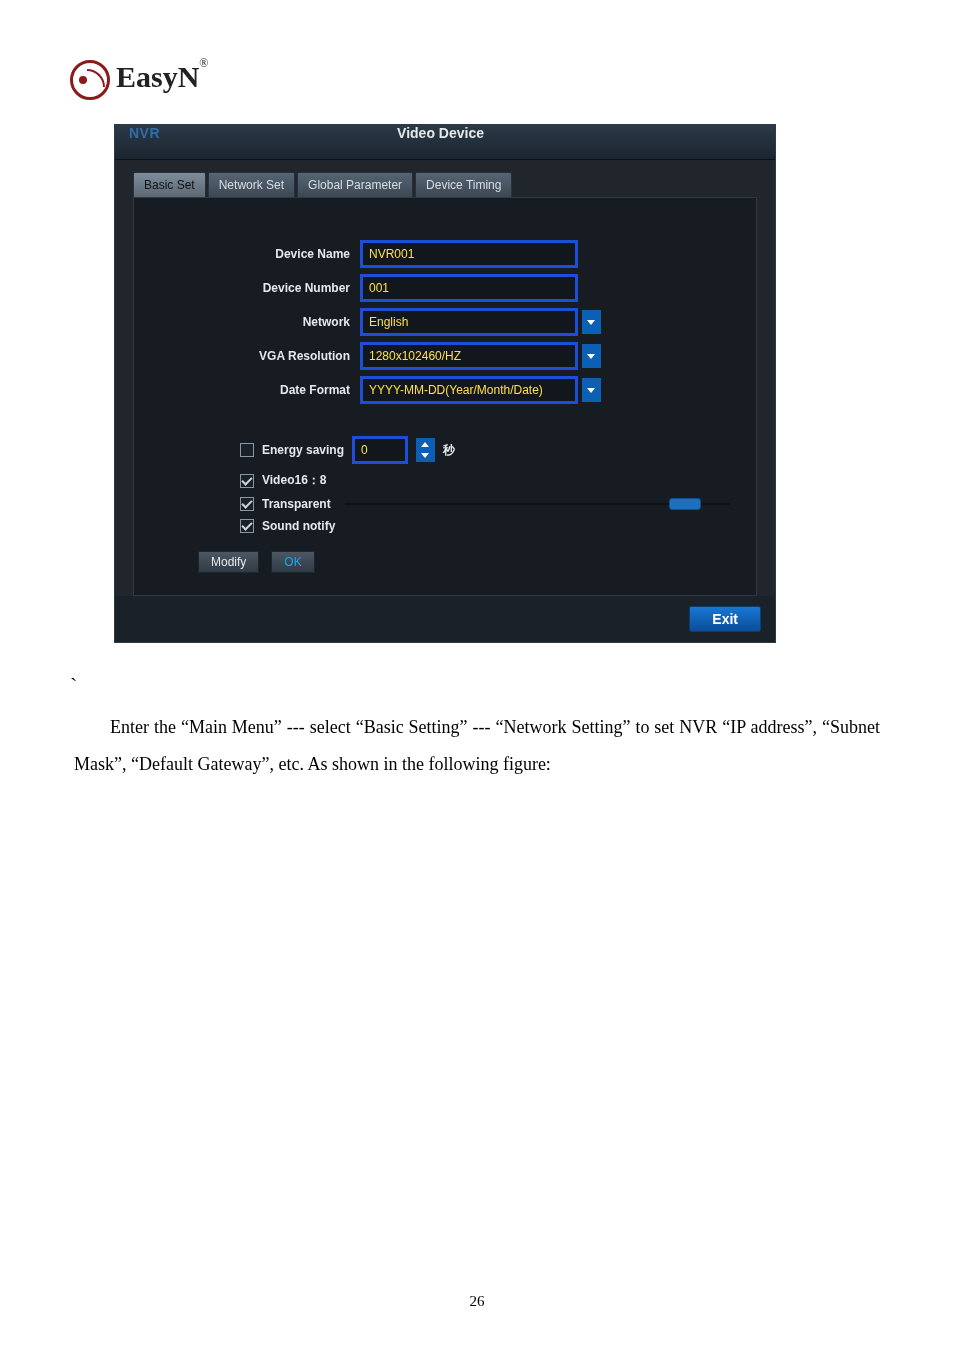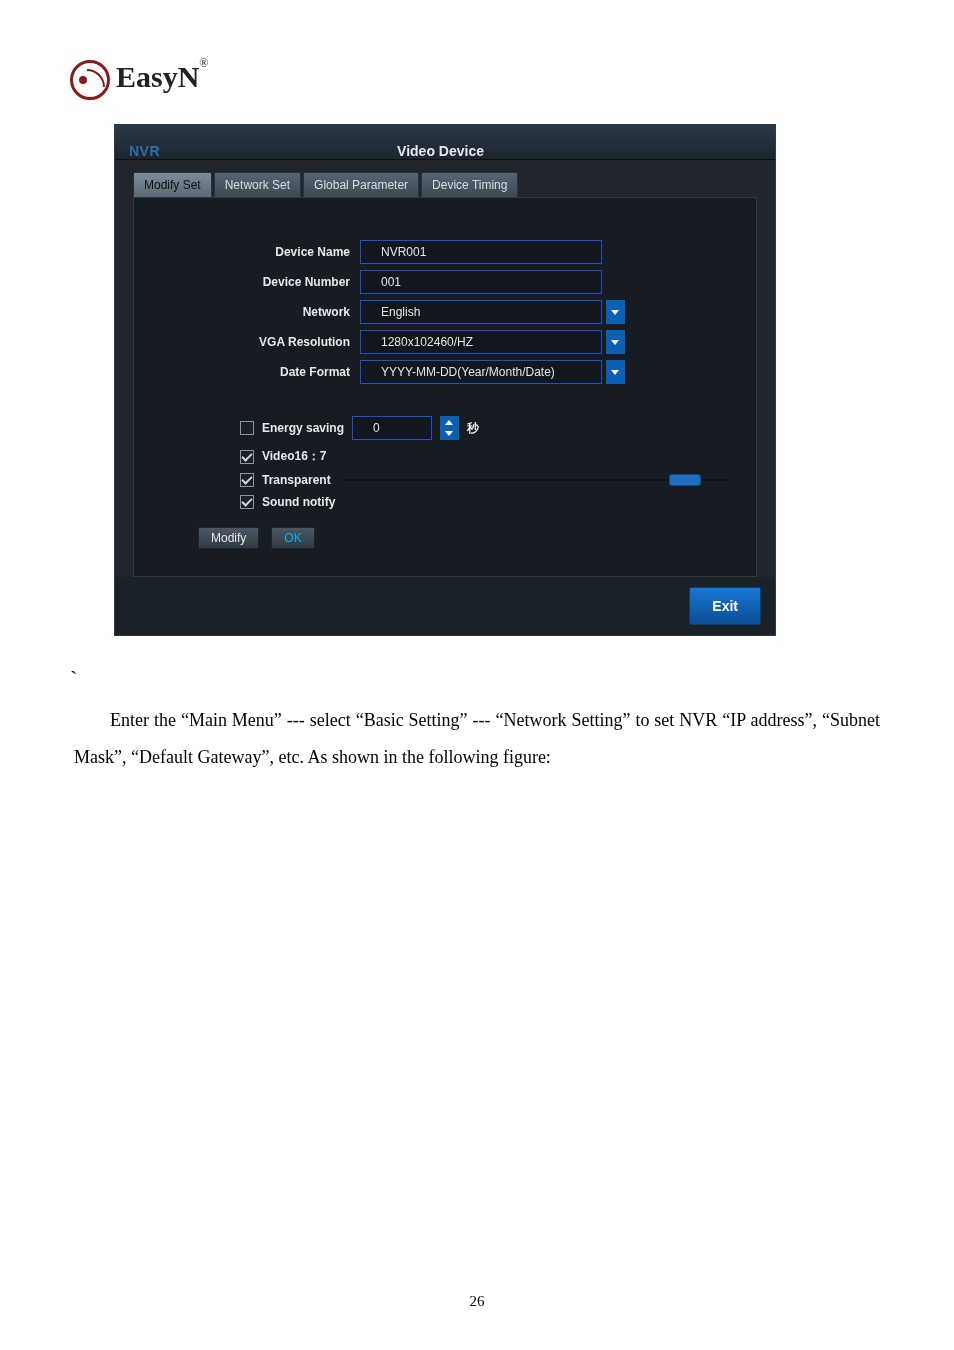--- a/index.html
+++ b/index.html
@@ -5,55 +5,55 @@
 html,body{margin:0;padding:0;background:#fff;font-family:"Times New Roman",Times,serif}
 .page{width:954px;height:1350px;position:relative;box-sizing:border-box;padding:60px 70px 30px}
 .logo{display:flex;align-items:flex-start;gap:6px;margin-bottom:24px}
 .logo-mark{width:34px;height:34px;border:3px solid #8b1a1a;border-radius:50%;position:relative;display:flex;align-items:center;justify-content:center}
 .logo-mark::before{content:"";position:absolute;width:8px;height:8px;border-radius:50%;background:#8b1a1a;left:6px}
 .logo-mark::after{content:"";position:absolute;right:2px;top:6px;width:16px;height:16px;border:2px solid #8b1a1a;border-left:none;border-bottom:none;border-radius:0 18px 0 0}
 .logo-text{font-family:Georgia,"Times New Roman",serif;font-weight:700;font-size:30px;color:#222;position:relative}
 .logo-text sup{font-size:12px;font-weight:400;vertical-align:top;position:relative;top:-4px}
 
 .dialog{width:660px;margin-left:44px;background:#121920;border:1px solid #2d3b49}
-.dialog-title{height:34px;display:flex;align-items:flex-end;padding:0 14px;background:linear-gradient(#2b3946,#1b2530);border-bottom:1px solid #0b1016}
+.dialog-title{height:34px;display:flex;align-items:flex-start;padding:0 14px;background:linear-gradient(#2b3946,#1b2530);border-bottom:1px solid #0b1016}
 .title-left{color:#2f6ea6;font:700 14px Arial,Helvetica,sans-serif;letter-spacing:.5px}
 .title-center{flex:1;text-align:center;color:#e6e8ea;font:700 14px Arial,Helvetica,sans-serif}
 .dialog-body{background:#20262c;padding:12px 18px 0}
 
 .tabs{display:flex;gap:2px;font:12px Arial,Helvetica,sans-serif}
 .tab{background:linear-gradient(#566473,#3c4853);color:#d9dde1;border:1px solid #25313c;border-bottom:none;padding:5px 10px;border-radius:2px 2px 0 0;cursor:pointer}
 .tab.active{background:linear-gradient(#7e8c99,#5c6874);color:#111}
 .tab-panel{border:1px solid #2d3a45;background:#161c22;padding:18px 16px 22px;min-height:380px;box-sizing:border-box}
 
 .row{display:flex;align-items:center;margin:6px 0;font:12px Arial,Helvetica,sans-serif;color:#e6e8ea}
 .row .lbl{width:200px;text-align:right;padding-right:10px;font-weight:700}
 .row .ctrl{display:flex;align-items:center;gap:4px}
-.textbox{background:#11171d;border:1px solid #1d4ed8;color:#e5e5e5;padding:3px 20px;height:16px;width:200px;font:12px Arial}
+.textbox{background:#11171d;border:3px solid #1d4ed8;color:#fde047;padding:3px 6px;height:16px;width:200px;font:12px Arial}
 .textbox.narrow{width:38px;text-align:left}
 .dd-arrow{width:18px;height:22px;background:#0b60b4;display:flex;align-items:center;justify-content:center;border:1px solid #0b60b4;border-left:none;cursor:pointer}
 .tri-down{width:0;height:0;border-left:4px solid transparent;border-right:4px solid transparent;border-top:5px solid #fff}
 .spinner{width:18px;height:22px;background:#0b60b4;display:flex;flex-direction:column;border:1px solid #0b60b4;border-left:none;cursor:pointer}
 .spinner .up,.spinner .dn{flex:1;display:flex;align-items:center;justify-content:center}
 .tri-up{width:0;height:0;border-left:4px solid transparent;border-right:4px solid transparent;border-bottom:5px solid #fff}
 
 .opts{margin:32px 0 8px 90px}
 .crow{display:flex;align-items:center;gap:8px;color:#e6e8ea;font:700 12px Arial;margin:8px 0}
 .cb{width:12px;height:12px;border:1px solid #8a97a3;background:#1a2027;position:relative}
 .cb.checked::after{content:"";position:absolute;left:1px;top:2px;width:8px;height:4px;border:2px solid #cfd4d8;border-top:none;border-right:none;transform:rotate(-45deg)}
 .slider{position:relative;flex:1;height:6px;margin-left:6px}
 .slider .track{position:absolute;left:0;right:0;top:2px;height:2px;background:#0d1116}
 .slider .thumb{position:absolute;top:-3px;width:30px;height:10px;background:#1f6fbf;border-radius:3px;border:1px solid #0b4d8e}
 
 .btnrow{display:flex;gap:12px;margin-top:18px;margin-left:48px}
 .btn{font:12px Arial;color:#e6e8ea;background:linear-gradient(#4b5763,#2f3a44);border:1px solid #1d262f;padding:3px 12px;cursor:pointer}
 .btn.ok{color:#09b1ec}
 
 .dialog-footer{display:flex;justify-content:flex-end;padding:10px 14px;background:#1b2128}
-.exit-btn{background:linear-gradient(#1877d2,#0a4e97);border:1px solid #0a3d74;color:#fff;font:700 14px Arial;padding:10px 22px;border-radius:2px;cursor:pointer}
+.exit-btn{background:linear-gradient(#1877d2,#0a4e97);border:1px solid #0a3d74;color:#fff;font:700 14px Arial;padding:4px 22px;border-radius:2px;cursor:pointer}
 
 .tick{font-size:22px;margin:30px 0 10px 0}
 .para{font-size:18px;line-height:2.05;text-align:justify;text-indent:2em;margin:8px 4px 0}
 .pagenum{position:absolute;bottom:40px;left:0;right:0;text-align:center;font-size:15px}
 </style>
 </head>
 <body>
 <div class="page">
 
   <div class="logo">
@@ -62,21 +62,21 @@
   </div>
 
   <div class="dialog">
     <div class="dialog-title">
       <div class="title-left">NVR</div>
       <div class="title-center">Video Device</div>
       <div style="width:40px"></div>
     </div>
     <div class="dialog-body">
       <div class="tabs">
-        <div class="tab active">Modify Set</div>
+        <div class="tab active">Basic Set</div>
         <div class="tab">Network Set</div>
         <div class="tab">Global Parameter</div>
         <div class="tab">Device Timing</div>
       </div>
       <div class="tab-panel">
 
         <div style="height:18px"></div>
 
         <div class="row">
           <div class="lbl">Device Name</div>
@@ -128,21 +128,21 @@
                   <div class="tri-up"></div>
                 </div>
               <div class="dn">
                   <div class="tri-down"></div>
                 </div>
             </div>
             <span>秒</span>
           </div>
           <div class="crow">
             <div class="cb checked"></div>
-            <span>Video16：7</span>
+            <span>Video16：8</span>
           </div>
           <div class="crow" style="padding-right:10px">
             <div class="cb checked"></div>
             <span>Transparent</span>
             <div class="slider">
               <div class="track"></div>
               <div class="thumb" style="left:calc(92% - 30px)"></div>
             </div>
           </div>
           <div class="crow">

